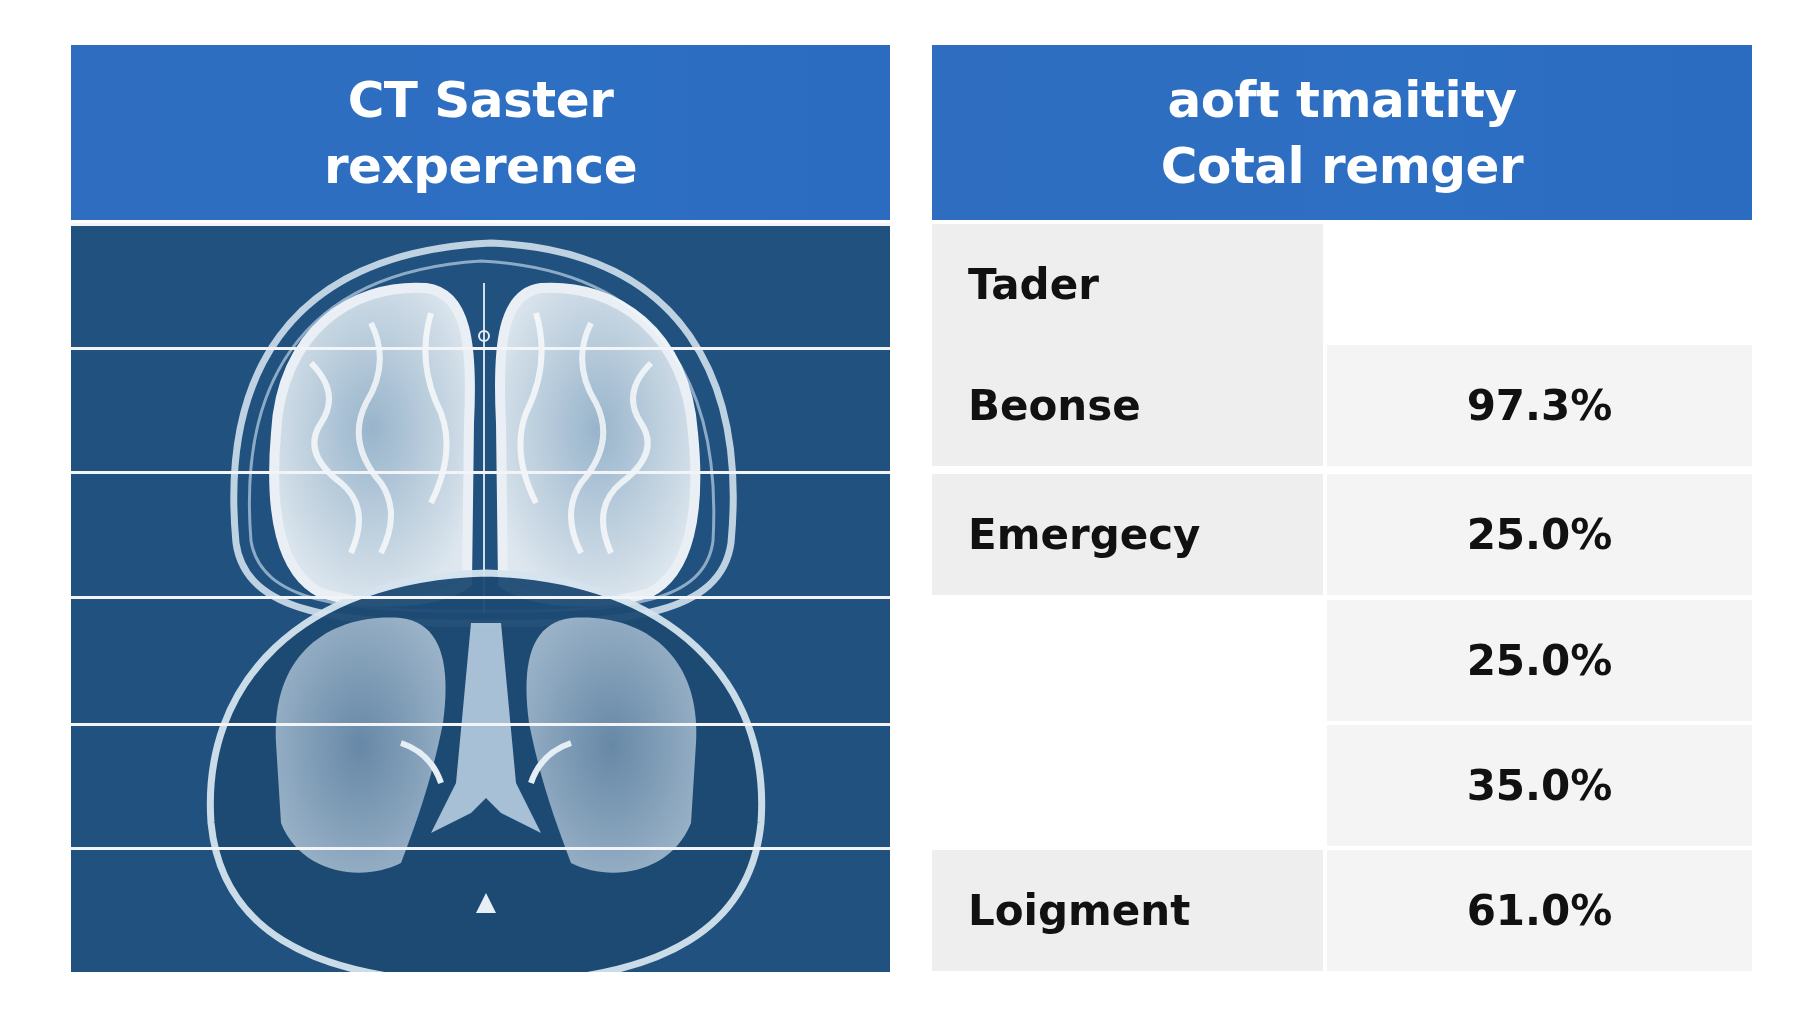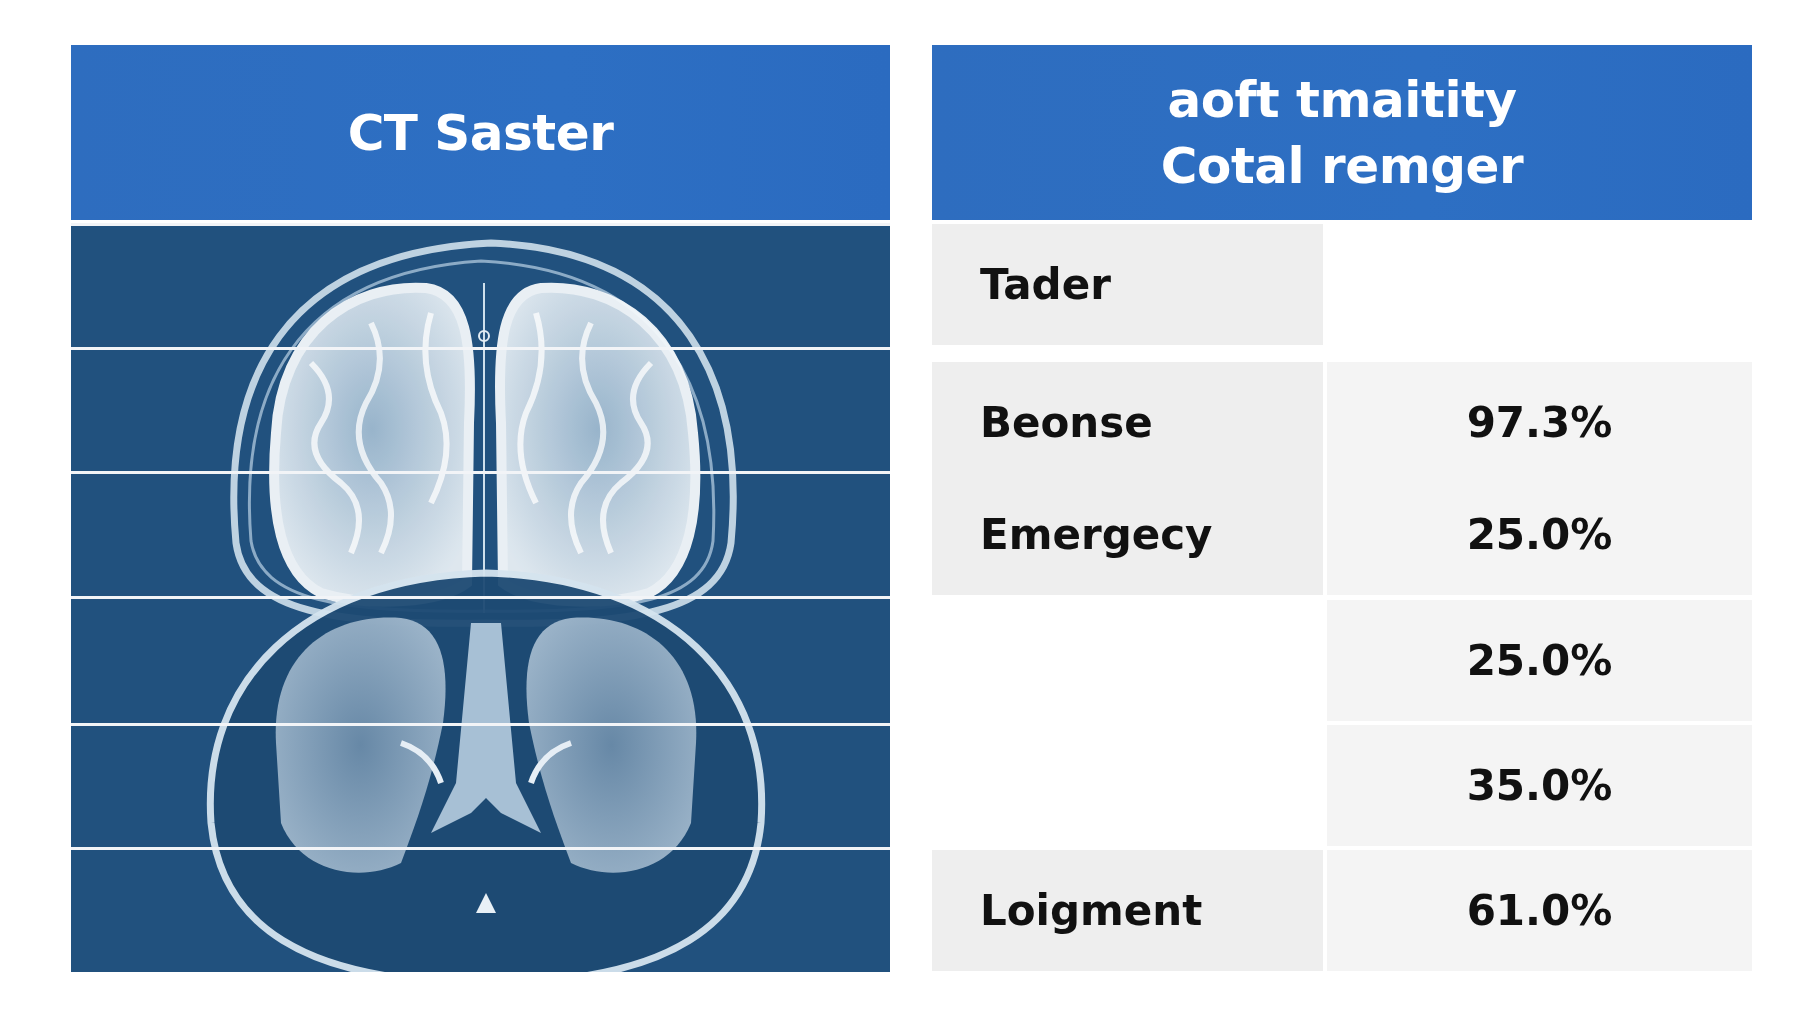--- a/index.html
+++ b/index.html
@@ -19,29 +19,30 @@
   .panel-header span { display:block; text-align:center; }
   .ct-body {
     position:absolute; left:0; top:178px; width:819px; height:749px;
     background:#21517e; overflow:hidden;
   }
   .ct-body svg { position:absolute; left:0; top:0; }
   .ct-line { position:absolute; left:0; width:819px; height:3px; background:#f2f4f7; }
   .table { position:absolute; left:0; top:179px; width:820px; }
   .row { position:absolute; left:0; width:820px; height:121px; }
   .cell { position:absolute; top:0; height:100%; display:flex; align-items:center; font-weight:bold; color:#111111; font-size:42px; }
-  .cell-label { left:0; width:391px; background:#eeeeee; padding-left:48px; box-sizing:border-box; }
+  .cell-label { left:0; width:391px; background:#eeeeee; padding-left:36px; box-sizing:border-box; }
   .cell-value { left:395px; width:425px; background:#f4f4f4; justify-content:center; }
 </style>
 </head>
 <body>
 
 <div class="panel left-panel">
   <div class="panel-header">
     <span>CT Saster</span>
+    <span>rexperence</span>
   </div>
   <div class="ct-body">
     <svg width="819" height="749" viewBox="0 0 819 749">
       <defs>
         <radialGradient id="brainG" cx="50%" cy="45%" r="60%">
           <stop offset="0%" stop-color="#9fbad0"></stop>
           <stop offset="100%" stop-color="#e9f0f5"></stop>
         </radialGradient>
         <radialGradient id="lobeG" cx="50%" cy="50%" r="60%">
           <stop offset="0%" stop-color="#6f8fac"></stop>
@@ -87,21 +88,21 @@
 
 <div class="panel right-panel">
   <div class="panel-header">
     <span>aoft tmaitity</span>
     <span>Cotal remger</span>
   </div>
   <div class="table">
     <div class="row" style="top:0px;">
       <div class="cell cell-label">Tader</div>
     </div>
-    <div class="row" style="top:138px;">
+    <div class="row" style="top:121px;">
       <div class="cell cell-label">Beonse</div>
       <div class="cell cell-value">97.3%</div>
     </div>
     <div class="row" style="top:250px;">
       <div class="cell cell-label">Emergecy</div>
       <div class="cell cell-value">25.0%</div>
     </div>
     <div class="row" style="top:376px;">
       <div class="cell cell-value">25.0%</div>
     </div>

